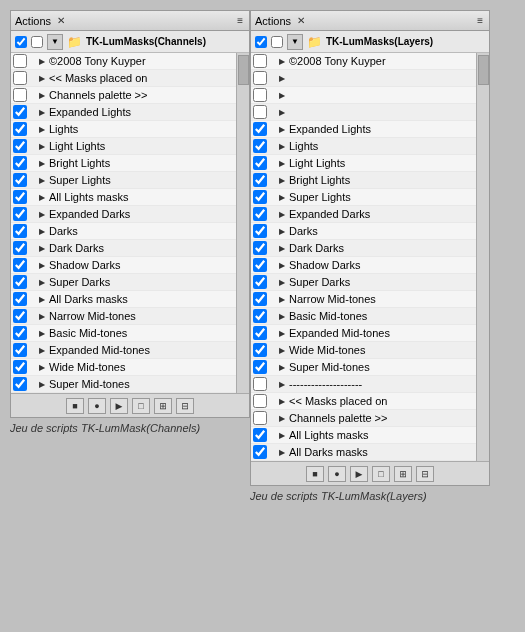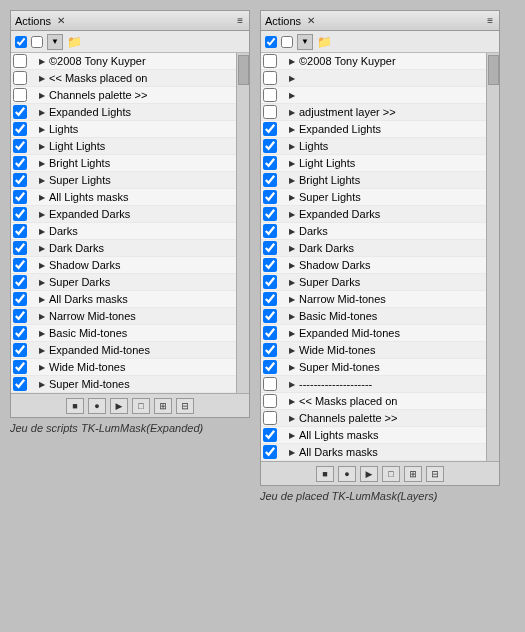--- a/index.html
+++ b/index.html
@@ -10,21 +10,20 @@
       width: 525px;
       min-height: 632px;
       padding: 10px;
       display: flex;
       flex-direction: column;
       align-items: flex-start;
     }
     .panels-row {
       display: flex;
       flex-direction: row;
-      gap: 10px;
       align-items: flex-start;
       justify-content: center;
     }
     .panel {
       background: #f0f0f0;
       border: 1px solid #999;
       width: 240px;
       display: flex;
       flex-direction: column;
     }
@@ -192,20 +191,21 @@
             <span class="panel-title-text">Actions</span>
             <button class="close-btn">✕</button>
           </div>
           <button class="close-btn">≡</button>
         </div>
         <div class="panel-controls">
           <input type="checkbox" checked="" style="">
           <input type="checkbox" style="">
           <div class="ctrl-btn">▼</div>
           <span class="folder-icon">📁</span>
+          <span class="folder-name" style="font-size: 10px; overflow: hidden; white-space: nowrap;">TK-LumMasks(Channels)</span>
         </div>
         <div class="panel-content-wrapper">
           <div class="panel-list">
             <div class="list-item">
               <input type="checkbox" class="item-check" style="">
               <div class="item-eye"></div>
               <span class="item-play">▶</span>
               <span class="item-label">©2008 Tony Kuyper</span>
             </div>
             <div class="list-item">
@@ -329,36 +329,37 @@
         </div>
         <div class="panel-footer">
           <div class="footer-btn">■</div>
           <div class="footer-btn">●</div>
           <div class="footer-btn">▶</div>
           <div class="footer-btn">□</div>
           <div class="footer-btn">⊞</div>
           <div class="footer-btn">⊟</div>
         </div>
       </div>
-      <div class="caption">Jeu de scripts TK-LumMask(Expanded)</div>
+      <div class="caption">Jeu de scripts TK-LumMask(Channels)</div>
     </div>
     <div class="panel-col">
       <div class="panel">
         <div class="panel-titlebar">
           <div class="panel-titlebar-left">
             <span class="panel-title-text">Actions</span>
             <button class="close-btn">✕</button>
           </div>
           <button class="close-btn">≡</button>
         </div>
         <div class="panel-controls">
           <input type="checkbox" checked="" style="">
           <input type="checkbox" style="">
           <div class="ctrl-btn">▼</div>
           <span class="folder-icon">📁</span>
+          <span class="folder-name" style="font-size: 10px; overflow: hidden; white-space: nowrap;">TK-LumMasks(Layers)</span>
         </div>
         <div class="panel-content-wrapper">
           <div class="panel-list">
             <div class="list-item">
               <input type="checkbox" class="item-check" style="">
               <div class="item-eye"></div>
               <span class="item-play">▶</span>
               <span class="item-label">©2008 Tony Kuyper</span>
             </div>
             <div class="list-item">
@@ -368,21 +369,20 @@
             </div>
             <div class="list-item">
               <input type="checkbox" class="item-check" style="">
               <div class="item-eye"></div>
               <span class="item-play">▶</span>
             </div>
             <div class="list-item">
               <input type="checkbox" class="item-check" style="">
               <div class="item-eye"></div>
               <span class="item-play">▶</span>
-              <span class="item-label">adjustment layer &gt;&gt;</span>
             </div>
             <div class="list-item">
               <input type="checkbox" class="item-check" checked="" style="">
               <div class="item-eye"></div>
               <span class="item-play">▶</span>
               <span class="item-label">Expanded Lights</span>
             </div>
             <div class="list-item">
               <input type="checkbox" class="item-check" checked="" style="">
               <div class="item-eye"></div>
@@ -504,15 +504,15 @@
         </div>
         <div class="panel-footer">
           <div class="footer-btn">■</div>
           <div class="footer-btn">●</div>
           <div class="footer-btn">▶</div>
           <div class="footer-btn">□</div>
           <div class="footer-btn">⊞</div>
           <div class="footer-btn">⊟</div>
         </div>
       </div>
-      <div class="caption">Jeu de placed TK-LumMask(Layers)</div>
+      <div class="caption">Jeu de scripts TK-LumMask(Layers)</div>
     </div>
   </div>
 
 </body></html>

